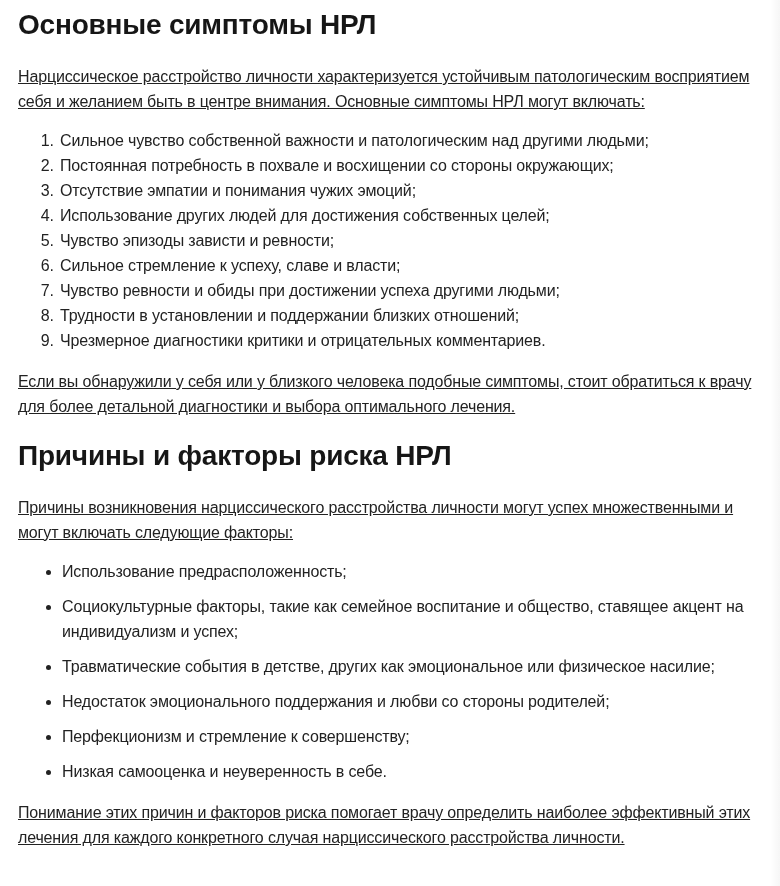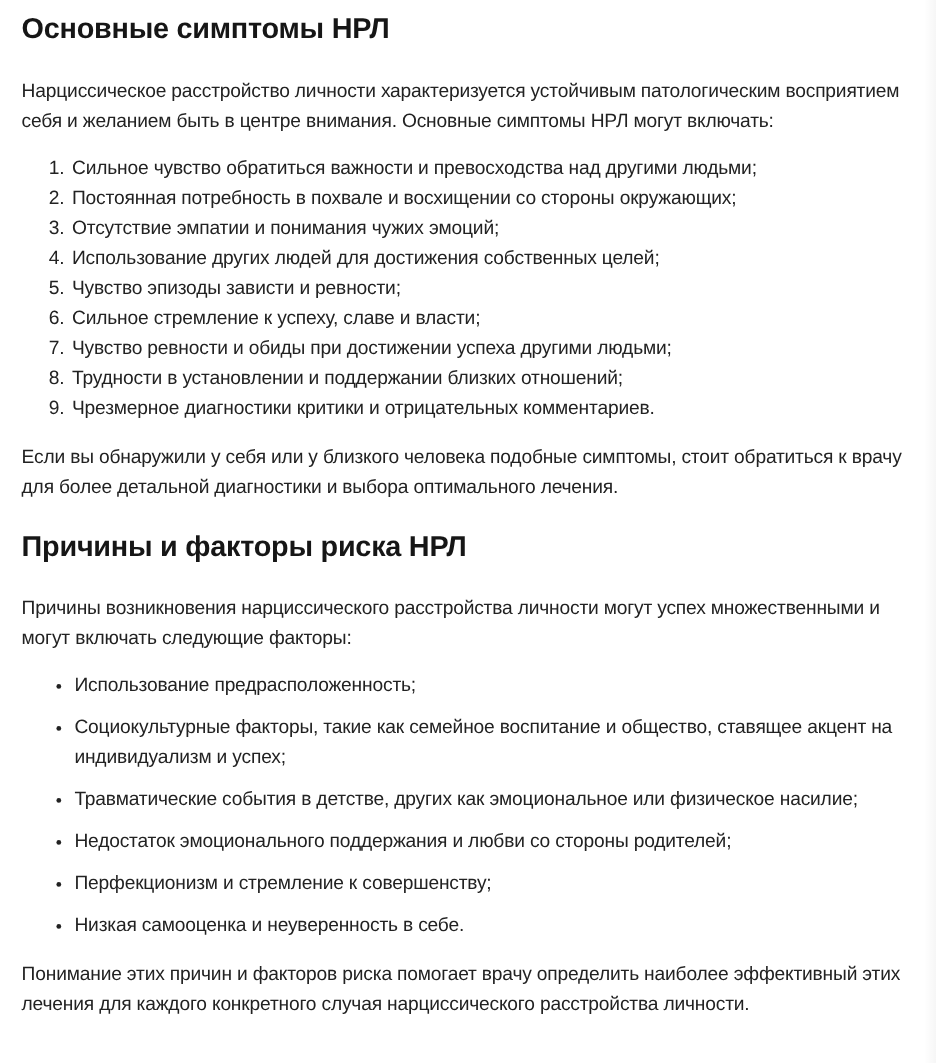--- a/index.html
+++ b/index.html
@@ -11,32 +11,33 @@
     color: #222222;
     font-family: "Liberation Sans", sans-serif;
     font-size: 16px;
     line-height: 25px;
     letter-spacing: -0.15px;
     padding: 10px 18px 16px 18px;
     overflow: hidden;
     position: relative;
   }
   .section-heading {
-    font-size: 24px;
+    font-size: 28px;
     line-height: 30px;
     font-weight: 700;
     color: #161616;
     margin: 0 0 24px 0;
     letter-spacing: -0.2px;
   }
   .section-heading.second {
     margin-top: 22px;
   }
   p {
     margin: 0 0 14px 0;
+    text-decoration: underline;
   }
   ol.symptoms-list {
     margin: 0 0 16px 0;
     padding-left: 40px;
   }
   ol.symptoms-list li {
     line-height: 25px;
     padding-left: 2px;
   }
   ul.causes-list {
@@ -64,21 +65,21 @@
 <body>
 
 <article>
 
   <section>
     <h2 class="section-heading">Основные симптомы НРЛ</h2>
 
     <p>Нарциссическое расстройство личности характеризуется устойчивым патологическим восприятием себя и желанием быть в центре внимания. Основные симптомы НРЛ могут включать:</p>
 
     <ol class="symptoms-list">
-      <li>Сильное чувство обратиться важности и превосходства над другими людьми;</li>
+      <li>Сильное чувство собственной важности и патологическим над другими людьми;</li>
       <li>Постоянная потребность в похвале и восхищении со стороны окружающих;</li>
       <li>Отсутствие эмпатии и понимания чужих эмоций;</li>
       <li>Использование других людей для достижения собственных целей;</li>
       <li>Чувство эпизоды зависти и ревности;</li>
       <li>Сильное стремление к успеху, славе и власти;</li>
       <li>Чувство ревности и обиды при достижении успеха другими людьми;</li>
       <li>Трудности в установлении и поддержании близких отношений;</li>
       <li>Чрезмерное диагностики критики и отрицательных комментариев.</li>
     </ol>
 

